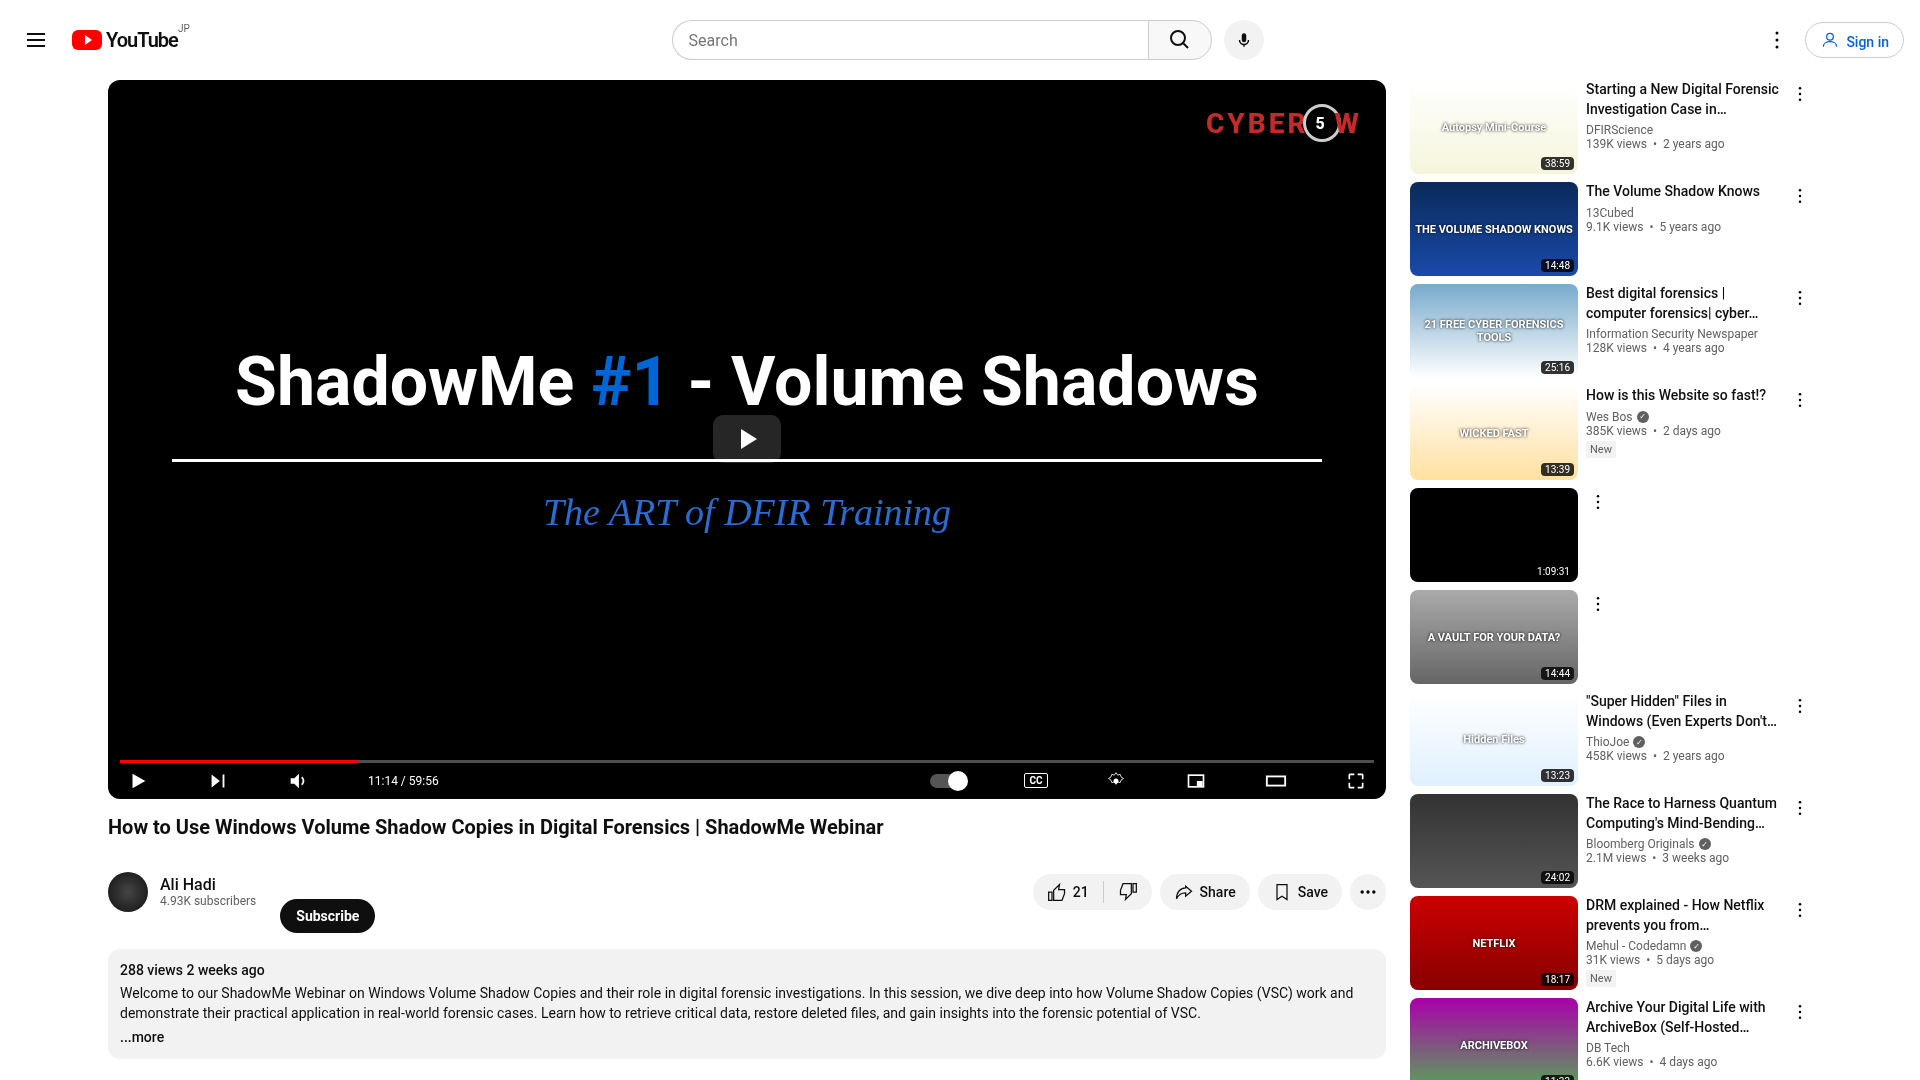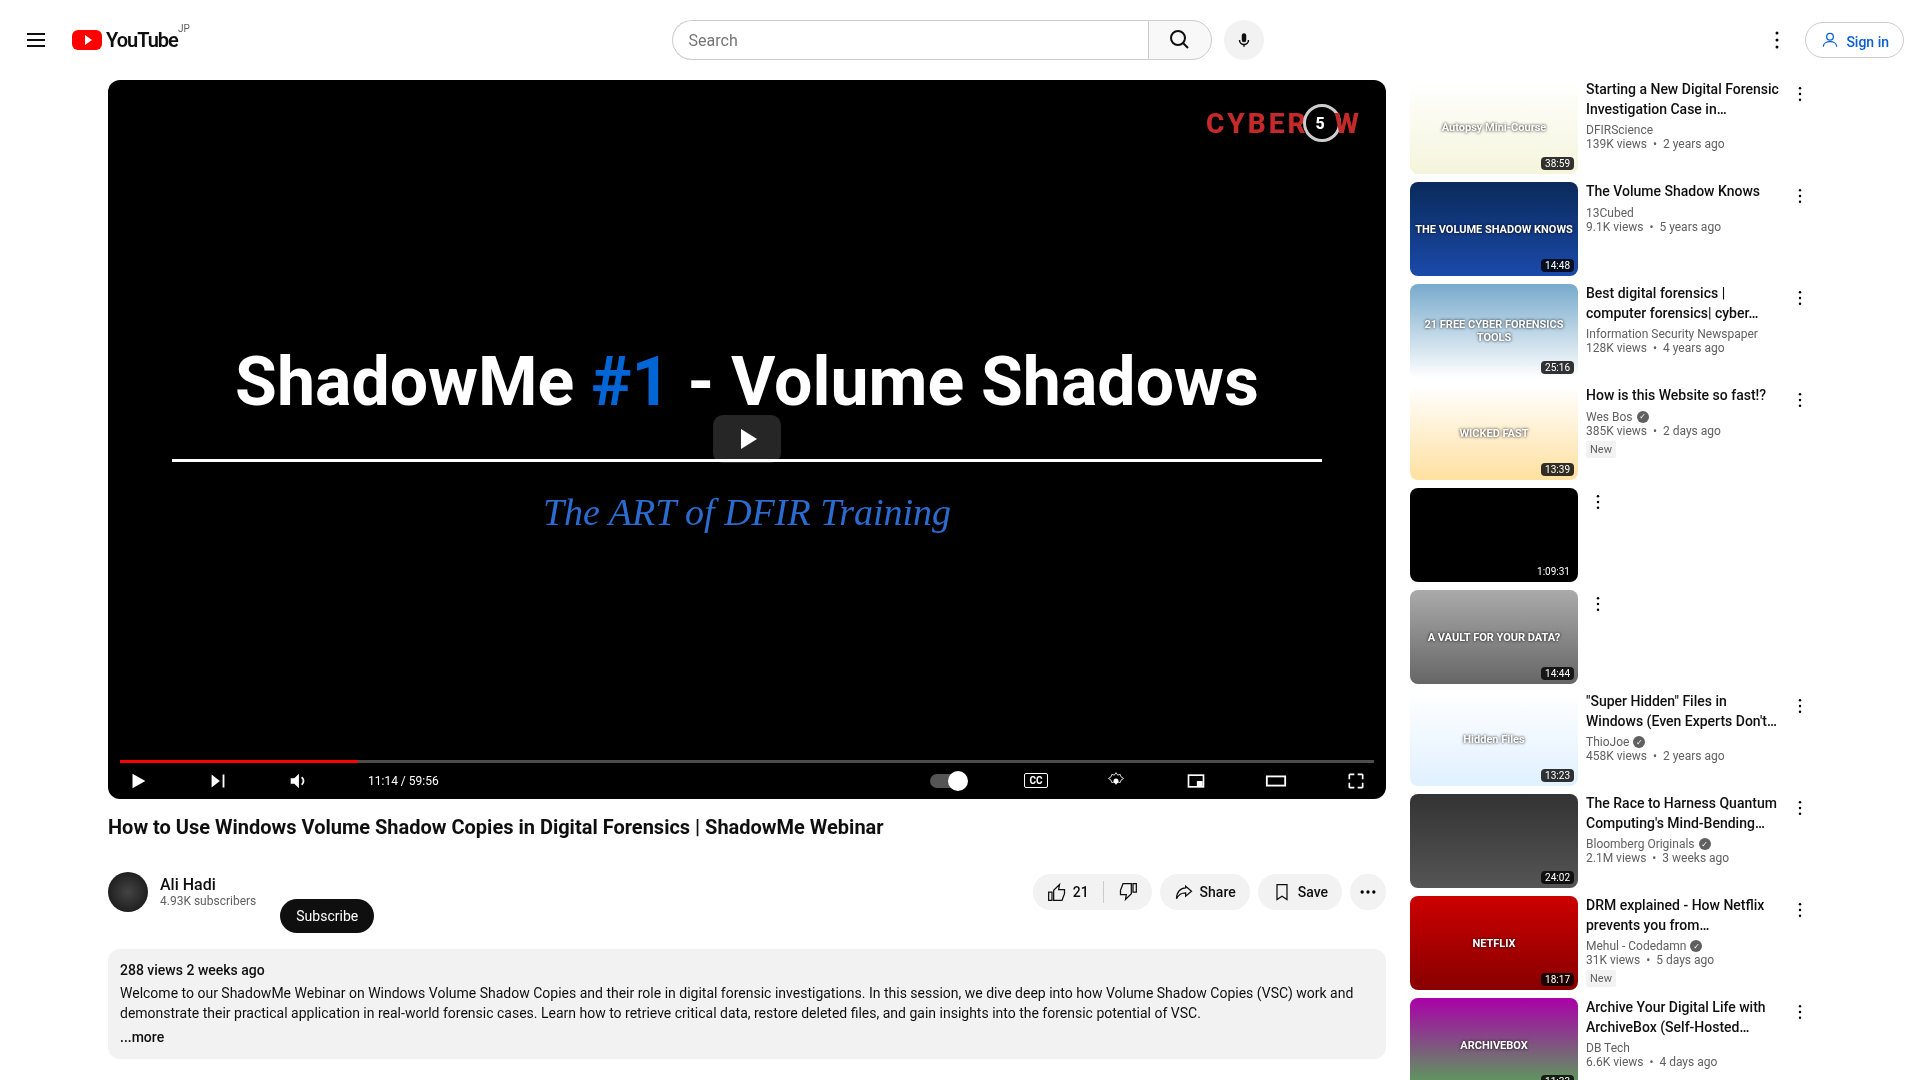--- a/index.html
+++ b/index.html
@@ -46,21 +46,21 @@
 .ctrl-spacer { flex: 1; }
 .autoplay-toggle { width: 36px; height: 14px; background: #555; border-radius: 7px; position: relative; margin-right: 8px; cursor: pointer;}
 .autoplay-toggle::after { content: ""; position: absolute; right: -2px; top: -3px; width: 20px; height: 20px; background: #fff; border-radius: 50%; }
 .cc-badge { border: 1px solid #fff; border-radius: 2px; padding: 1px 4px; color: #fff; font-size: 10px; font-weight: bold;}
 
 .video-title { font-size: 20px; font-weight: 700; margin-top: 16px; }
 .owner-row { display: flex; align-items: center; margin-top: 12px; }
 .avatar { width: 40px; height: 40px; border-radius: 50%; background: radial-gradient(circle, #444, #111); margin-right: 12px; }
 .owner-info .name { font-size: 16px; font-weight: 500; }
 .owner-info .subs { font-size: 12px; color: #606060; }
-.subscribe-btn { background: #0f0f0f; color: #fff; border-radius: 18px; padding: 9px 16px; font-size: 14px; font-weight: 400; margin-left: 24px; cursor: pointer; margin-top: 48px; }
+.subscribe-btn { background: #0f0f0f; color: #fff; border-radius: 18px; padding: 9px 16px; font-size: 14px; font-weight: 700; margin-left: 24px; cursor: pointer; margin-top: 48px; }
 .actions { display: flex; gap: 8px; margin-left: auto; align-items: center; }
 .pill { display: flex; align-items: center; background: #f2f2f2; border-radius: 18px; height: 36px; font-size: 14px; font-weight: 500; cursor: pointer; }
 .pill-section { display: flex; align-items: center; gap: 6px; padding: 0 14px; height: 100%; }
 .pill-divider { width: 1px; height: 22px; background: #ccc; }
 .icon-btn { width: 36px; height: 36px; border-radius: 50%; background: #f2f2f2; display: flex; align-items: center; justify-content: center; cursor: pointer; }
 
 .description { background: #f2f2f2; border-radius: 12px; padding: 12px; margin-top: 16px; font-size: 14px; line-height: 1.4; }
 .desc-meta { font-weight: 500; }
 .desc-body { margin-top: 4px; }
 .more-link { font-weight: 500; margin-top: 4px; display: inline-block; }

